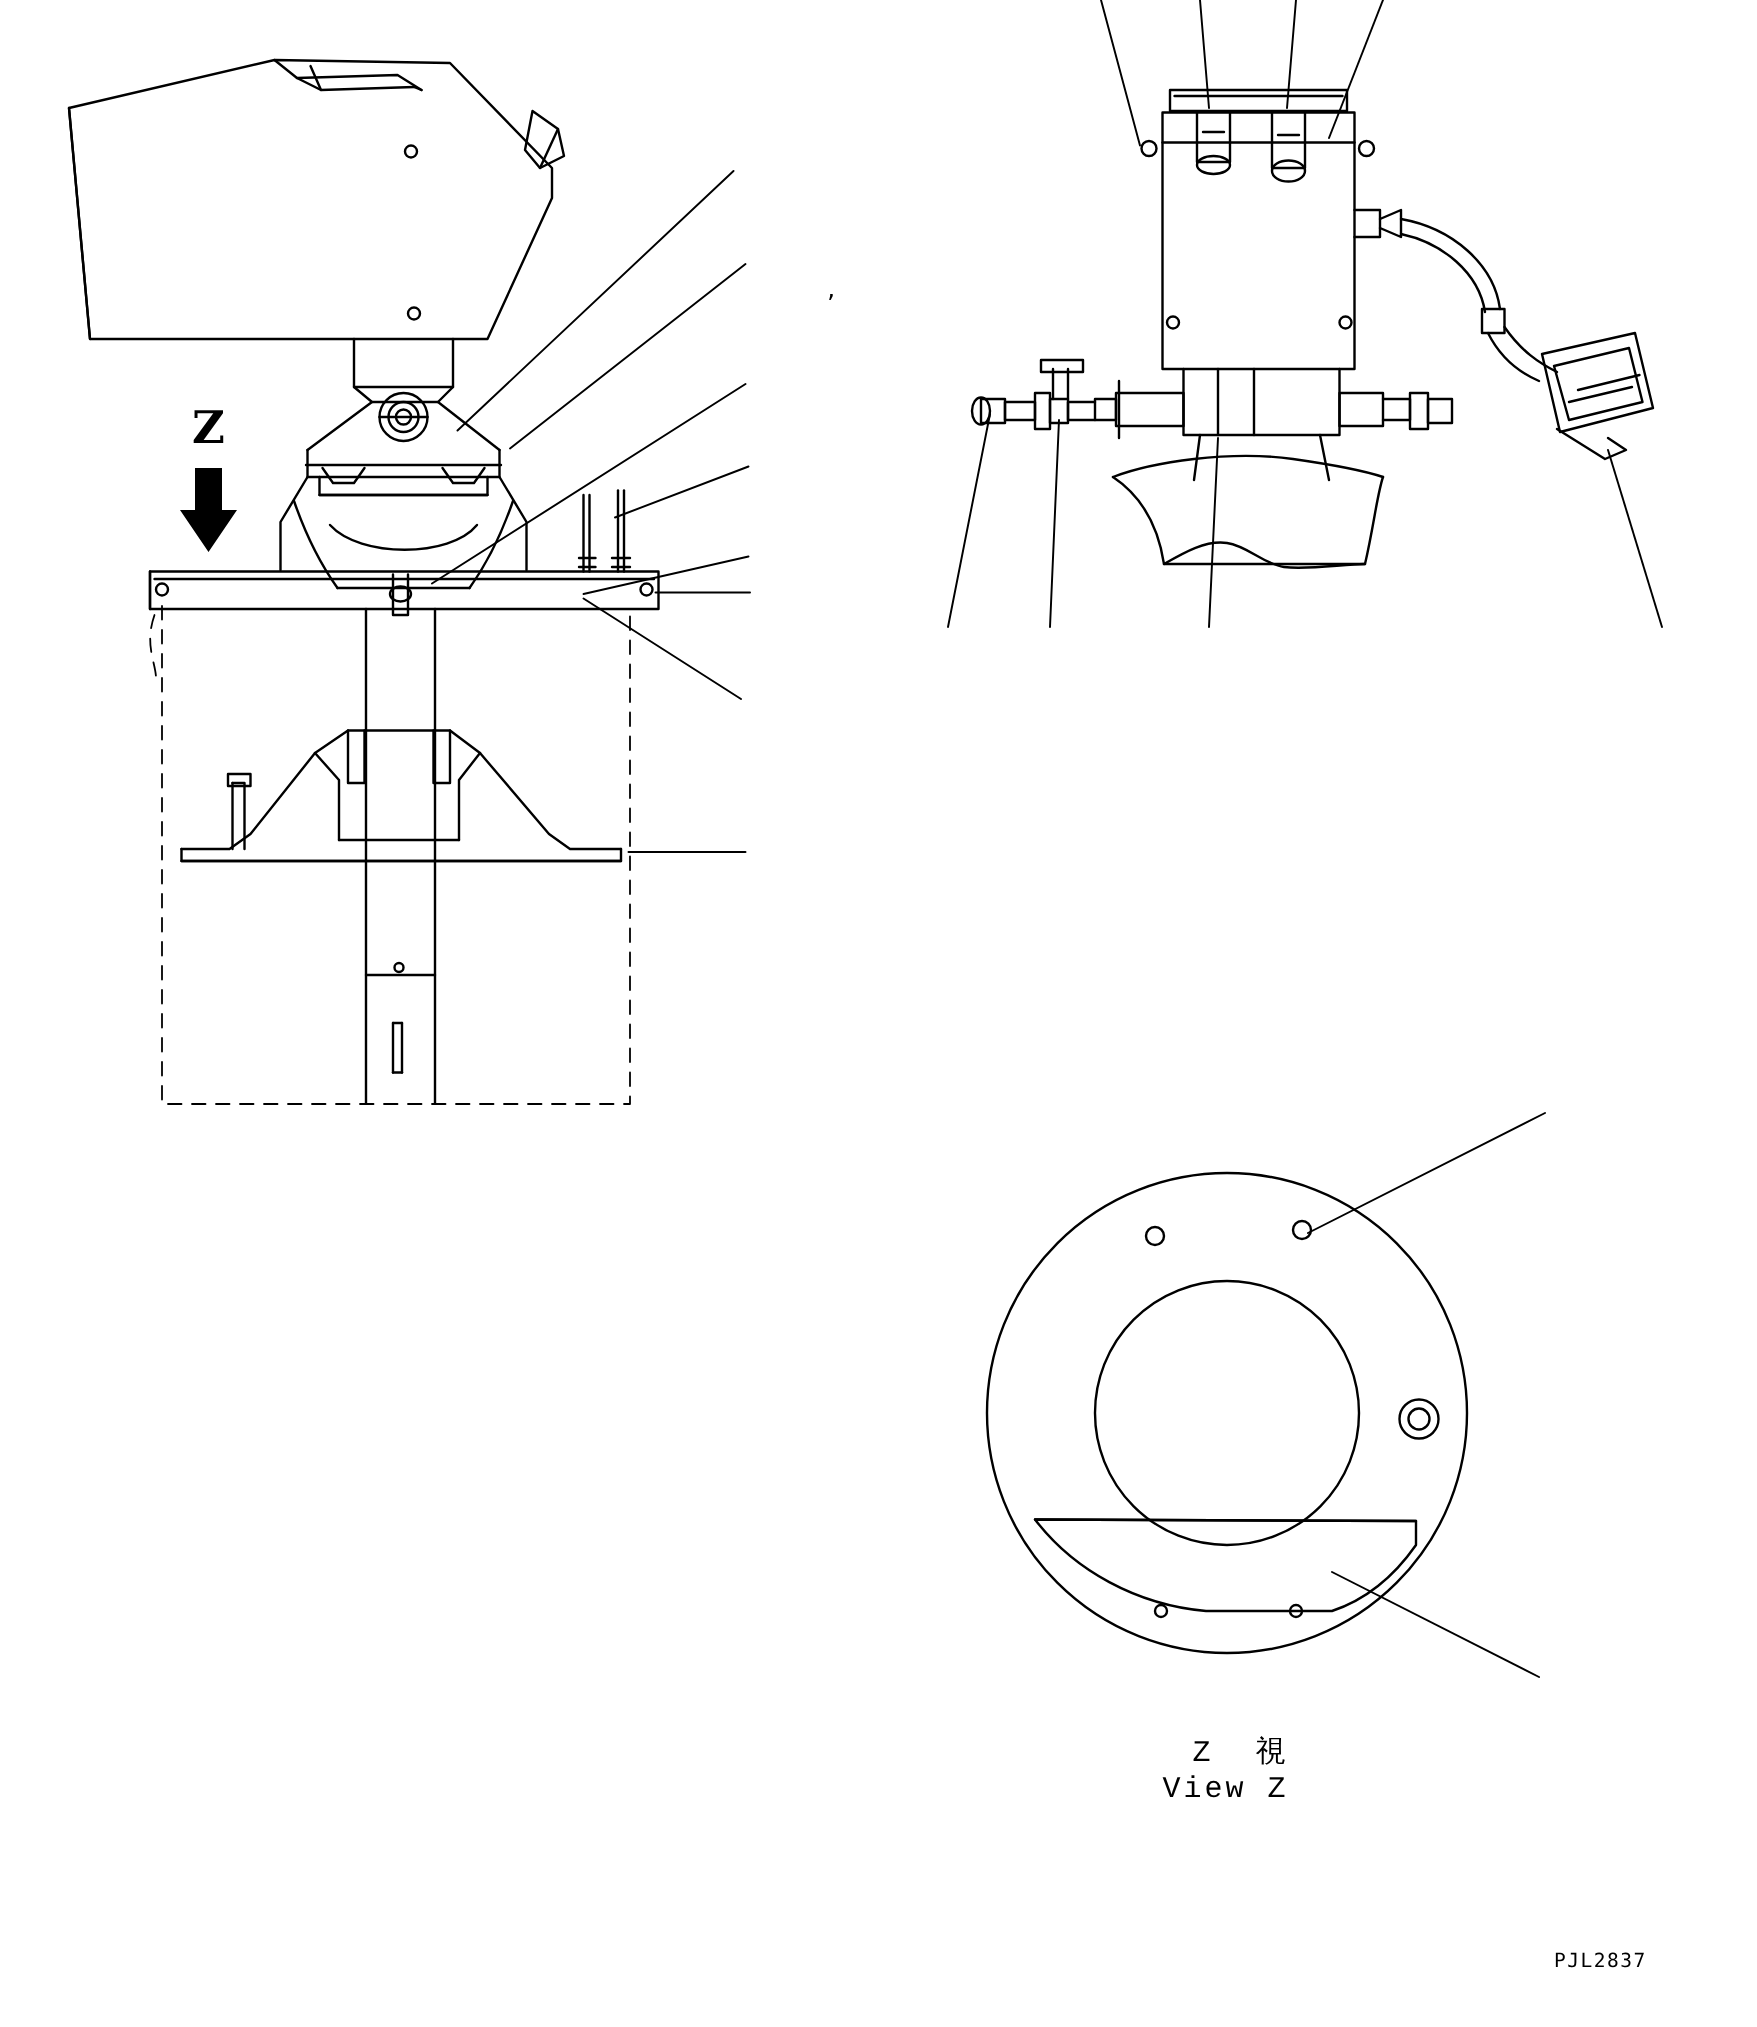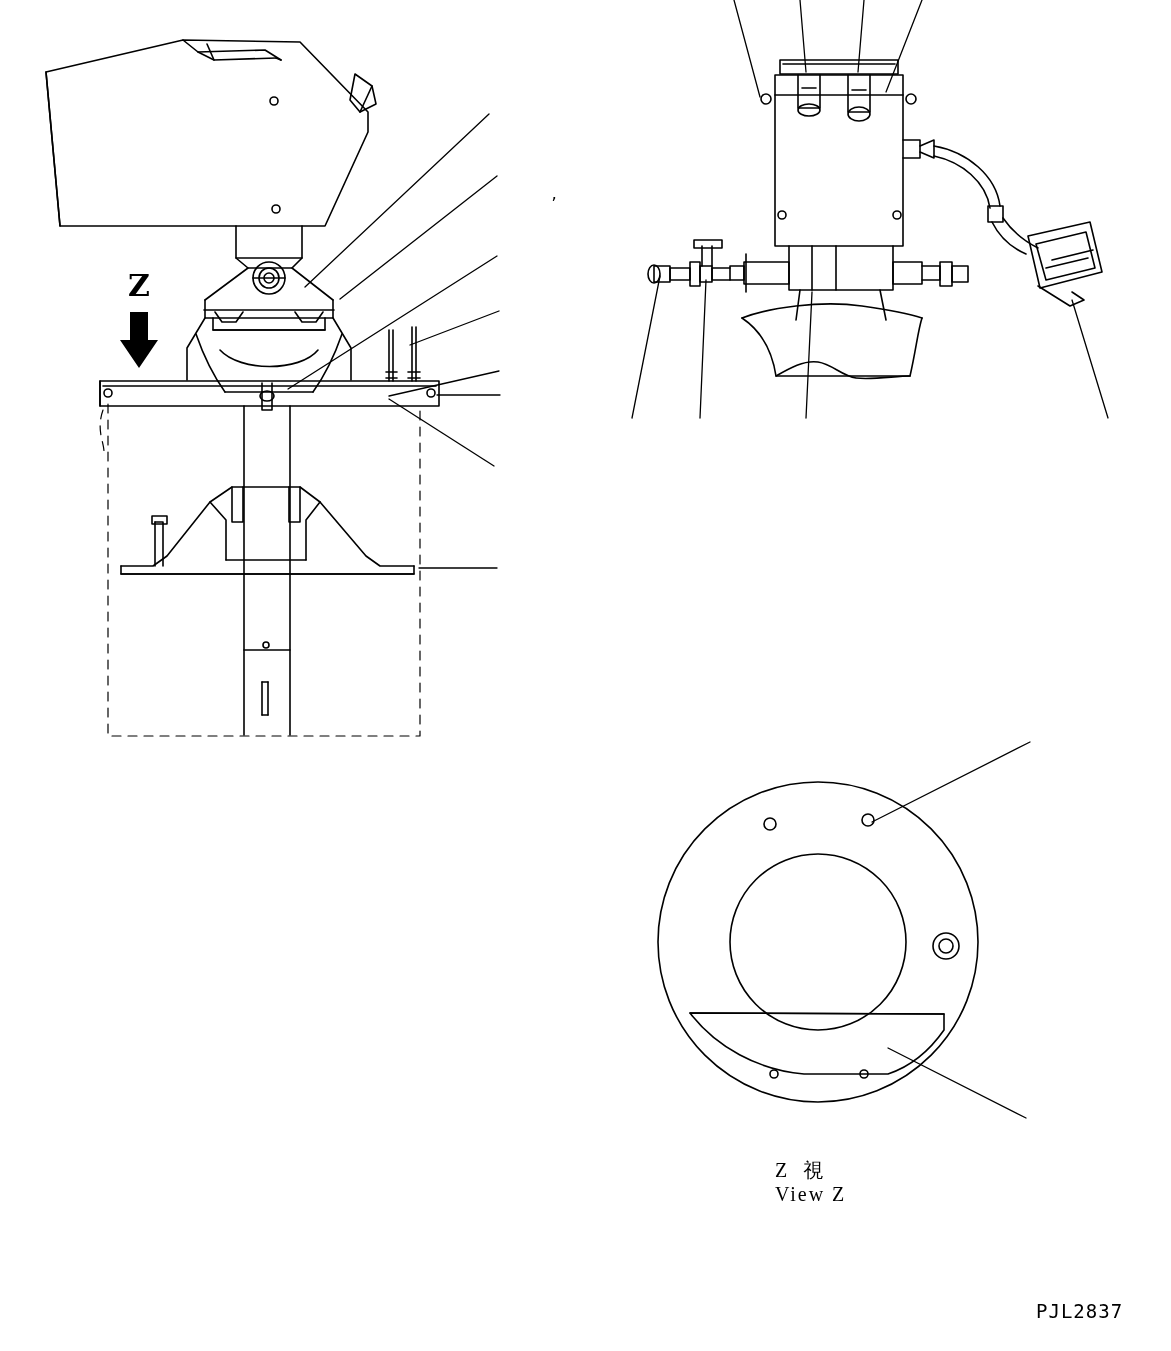--- a/index.html
+++ b/index.html
@@ -25,38 +25,38 @@
     height: 1351px;
   }
   .lbl {
     position: absolute;
     color: #000000;
     white-space: pre;
   }
   #view-z-label {
     left: 775px;
     top: 1158px;
-    font-family: Liberation Serif, serif;
+    font-family: Liberation Mono, monospace;
     font-size: 20px;
     letter-spacing: 2px;
     line-height: 24px;
-    text-align: left;
+    text-align: right;
   }
   #z-arrow-label {
     left: 128px;
     top: 268px;
     font-family: "DejaVu Serif", serif;
     font-size: 30px;
     font-weight: bold;
   }
   #drawing-code {
     left: 1036px;
     top: 1300px;
     font-family: "DejaVu Sans Mono", monospace;
-    font-size: 19px;
+    font-size: 13px;
     letter-spacing: 1px;
     text-align: right;
   }
   #tick-mark {
     left: 550px;
     top: 186px;
     font-family: "DejaVu Sans Mono", monospace;
     font-size: 14px;
   }
 </style>

